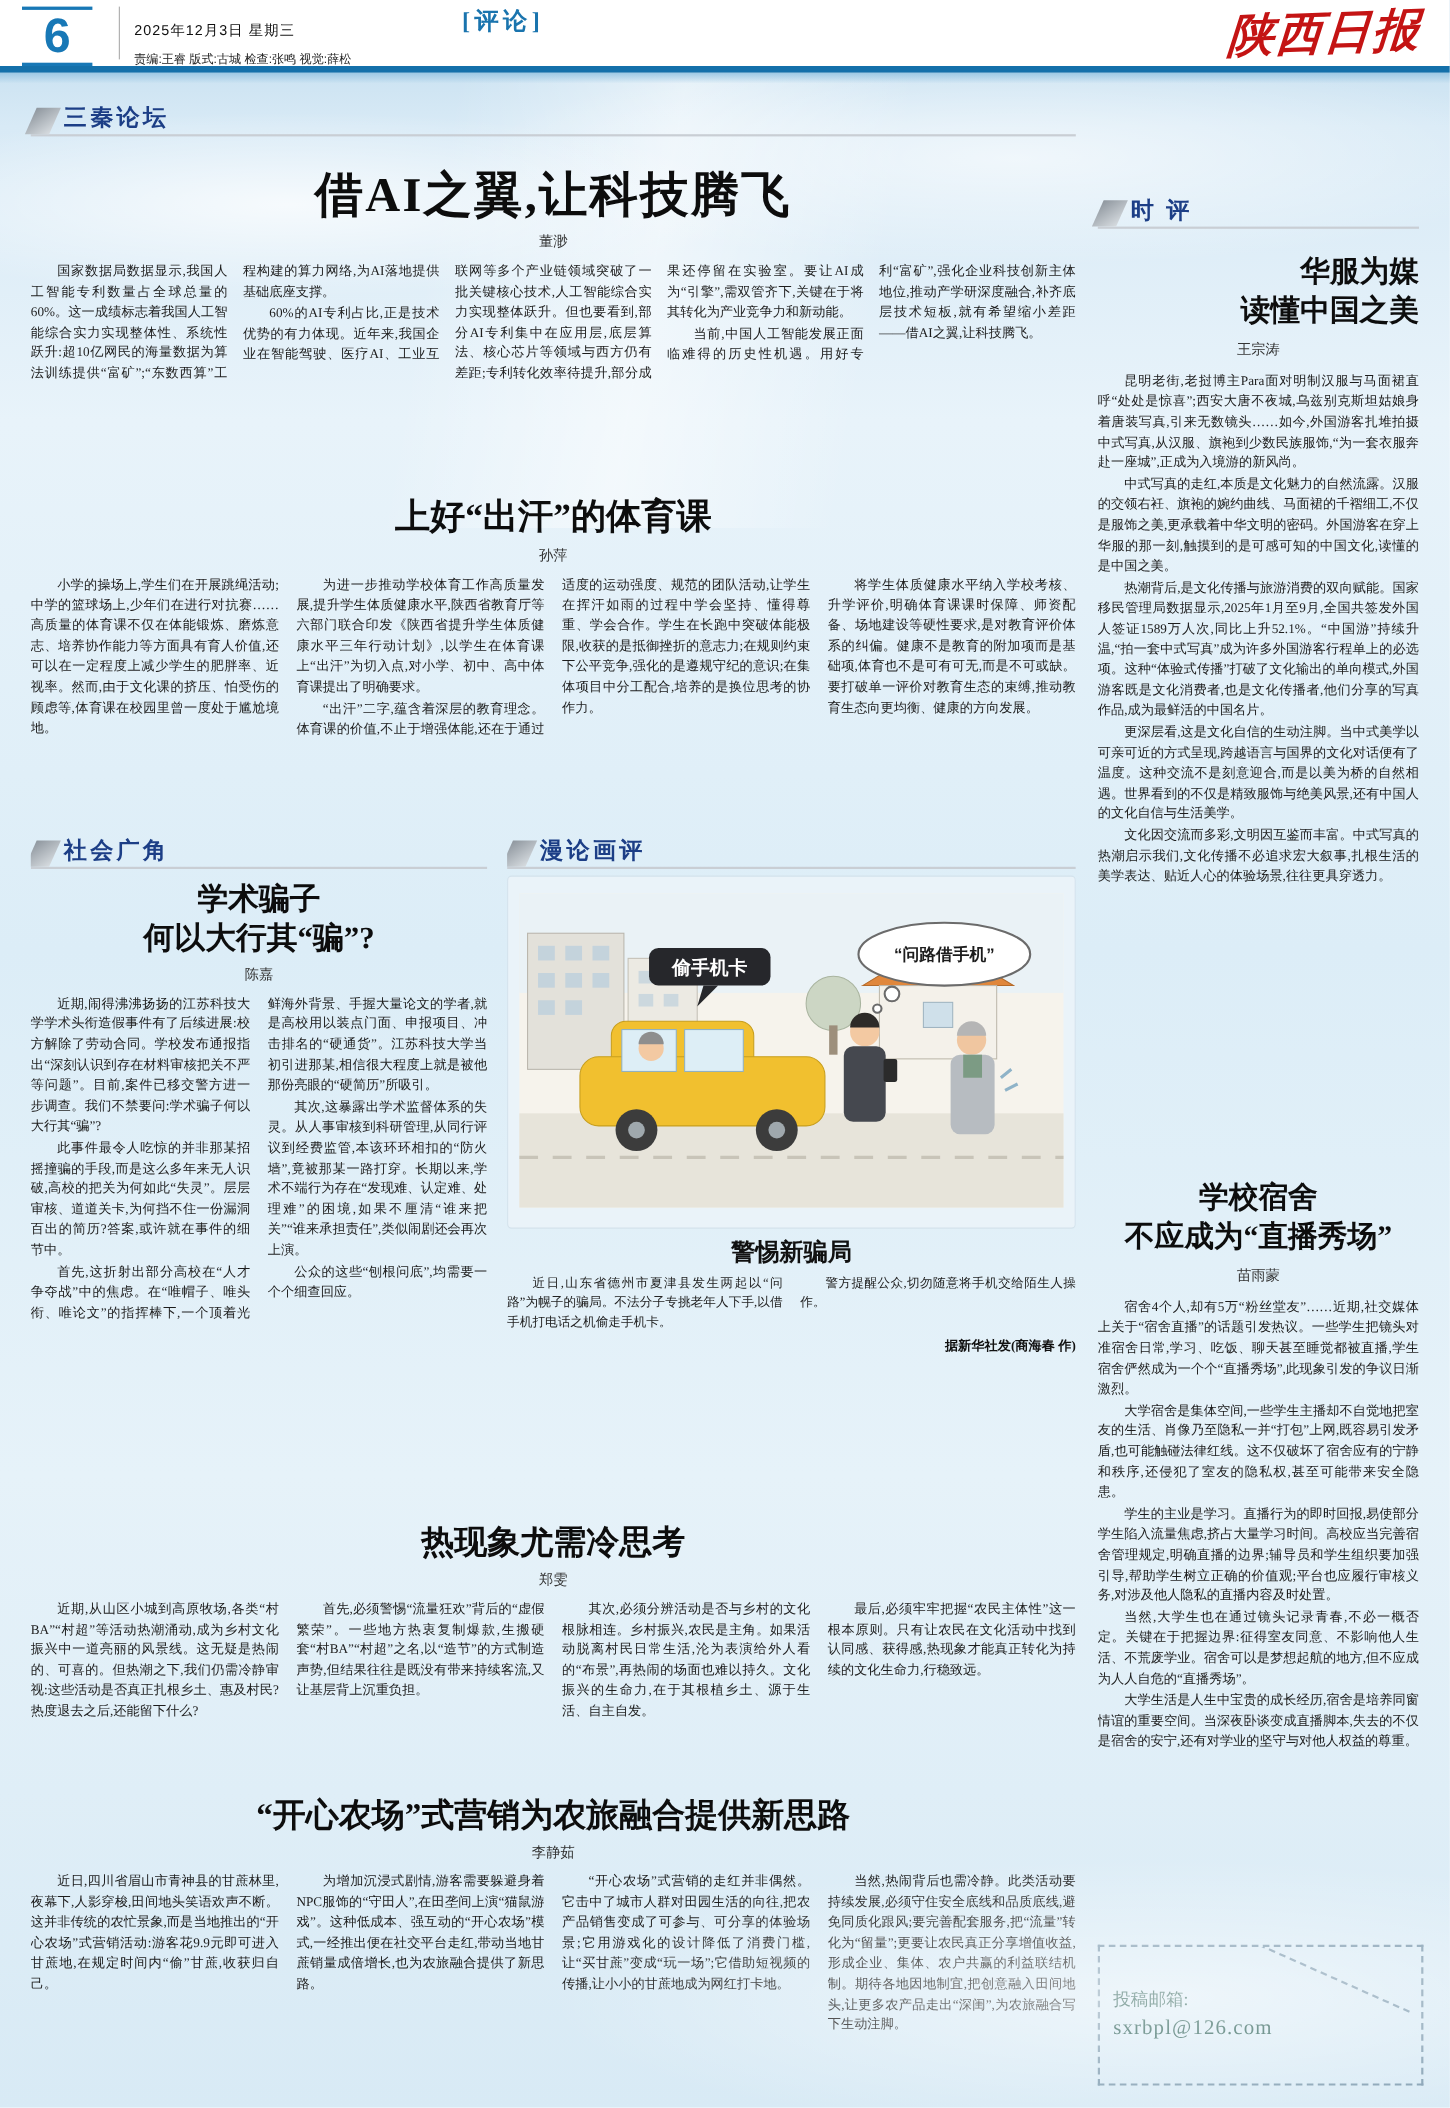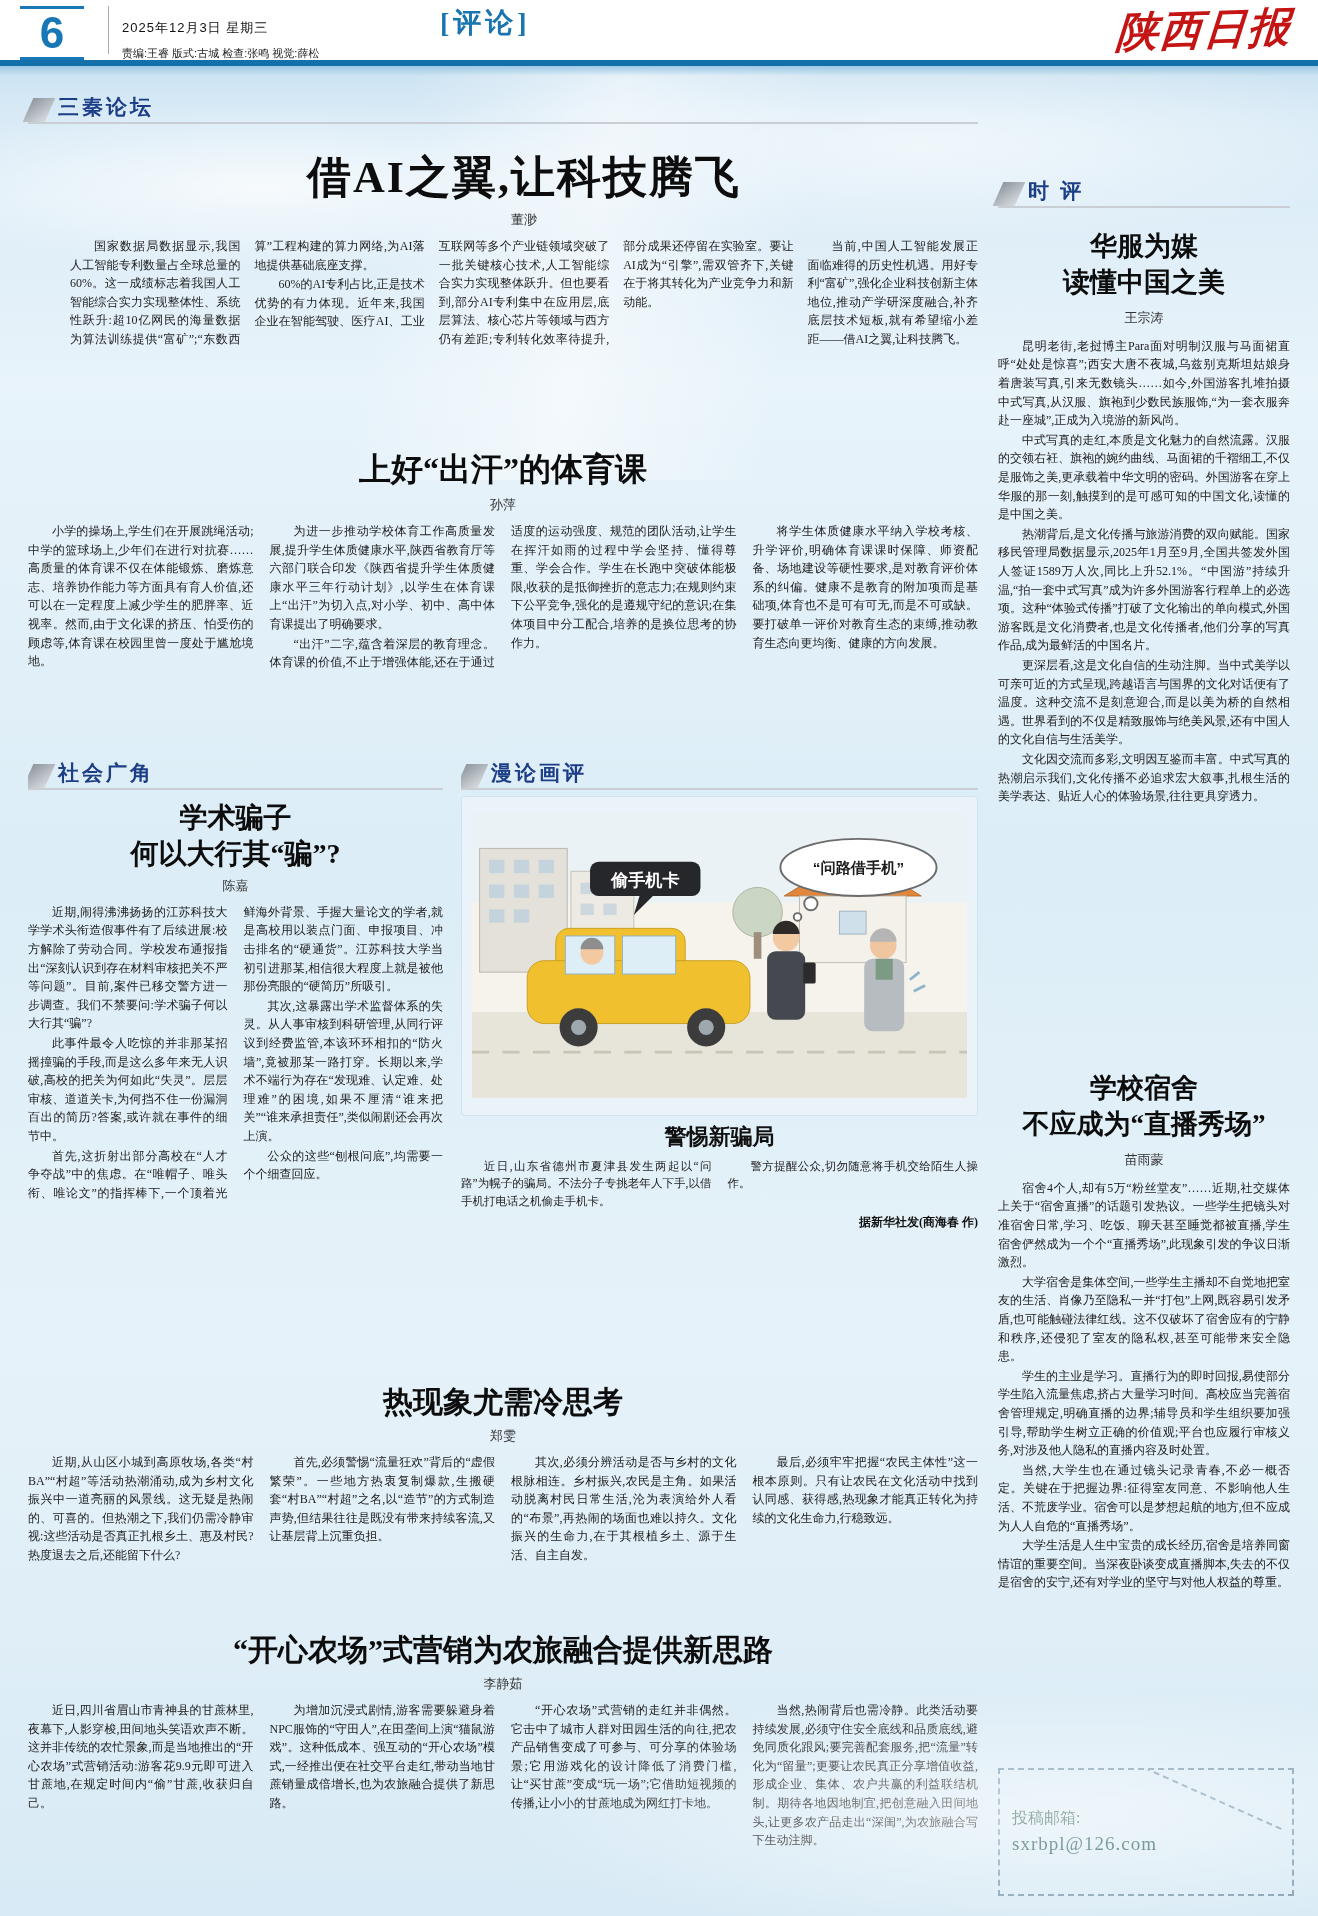--- a/index.html
+++ b/index.html
@@ -18,21 +18,21 @@
   
   .masthead-bar{position:relative;height:60px;background:#ffffff;z-index:5;}
   .pagenum-box{position:absolute;left:20px;top:6px;width:64px;height:48px;
     border-top:3px solid #1878b6;border-bottom:3px solid #1878b6;
     display:flex;align-items:center;justify-content:center;}
   .pagenum{font-size:44px;font-weight:bold;color:#1878b6;line-height:1;font-family:"Liberation Sans",sans-serif;}
   .head-divider{position:absolute;left:108px;top:6px;width:1px;height:48px;background:#aaaaaa;}
   .date-block{position:absolute;left:122px;top:19px;color:#222;}
   .date-line{font-size:13px;letter-spacing:1px;color:#111;}
   .staff-line{font-size:11px;margin-top:9px;color:#222;}
-  .edition-title{position:absolute;left:440px;top:4px;font-size:28px;font-weight:bold;color:#1a74ae;
+  .edition-title{position:absolute;left:420px;top:4px;font-size:22px;font-weight:bold;color:#1a74ae;
     letter-spacing:4px;font-family:"Liberation Serif",serif;text-align:center;}
   .masthead-logo{position:absolute;right:26px;top:2px;font-size:42px;font-weight:bold;color:#c41414;
     font-family:"Liberation Serif",serif;font-style:italic;transform:rotate(-2deg) skewX(-6deg);letter-spacing:2px;}
   .head-rule{position:relative;height:6px;background:#1470aa;z-index:5;}
   .head-rule-fade{position:relative;height:10px;background:linear-gradient(180deg,#9cc8e4,rgba(156,200,228,0));z-index:4;}
 
   
   .main-col{position:absolute;left:28px;top:88px;width:950px;}
   .rail-col{position:absolute;left:998px;top:88px;width:292px;}
 
@@ -46,21 +46,21 @@
 
   
   .art-title{font-family:"Liberation Serif",serif;font-weight:bold;color:#0d0d0d;text-align:center;margin:0;}
   .byline{text-align:center;font-size:13px;color:#333;margin:4px 0 8px 0;}
   .body-text p{margin:0 0 1px 0;text-indent:2em;font:12px/1.55 "Liberation Serif",serif;
     color:#1c1c1c;text-align:justify;}
   .cols-5{column-count:5;column-gap:14px;}
   .cols-4{column-count:4;column-gap:16px;}
   .cols-2{column-count:2;column-gap:16px;}
 
-  .ai-art{height:300px;overflow:hidden;margin-left:42px;}
+  .ai-art{height:300px;overflow:hidden;}
   .ai-art .art-title{font-size:44px;letter-spacing:2px;margin-top:18px;}
   .ai-art .body-text{height:188px;overflow:hidden;}
 
   .sports-art{height:318px;overflow:hidden;margin-top:4px;}
   .sports-art .art-title{font-size:32px;margin-top:14px;}
   .sports-art .body-text{height:222px;overflow:hidden;}
 
   .mid-row{display:flex;gap:18px;height:618px;margin-top:2px;}
   .fraud-block{width:415px;flex:none;overflow:hidden;}
   .fraud-block .art-title{font-size:28px;line-height:1.3;margin-top:10px;}
@@ -80,21 +80,21 @@
   .farm-art{height:300px;overflow:hidden;margin-top:2px;}
   .farm-art .art-title{font-size:30px;margin-top:4px;}
   .farm-art .body-text{height:212px;overflow:hidden;}
 
   
   .rail-pad{height:84px;}
   .rail-art .art-title{font-size:27px;line-height:1.35;}
   .rail-art .byline{margin:8px 0 10px 0;}
   .rail-art .body-text p{font-size:12px;}
   .hanfu-art{height:846px;overflow:hidden;}
-  .hanfu-art .art-title{margin-top:14px;}
+  .hanfu-art .art-title{margin-top:14px;text-align:right;}
   .dorm-art{height:690px;overflow:hidden;}
   .dorm-art .art-title{margin-top:10px;}
 
   .submit-box{position:relative;margin-top:18px;width:268px;height:104px;border:2px dashed #7f9cb0;
     padding:10px 12px;color:#1f564d;font-family:"Liberation Serif",serif;overflow:hidden;}
   .submit-box .flap{position:absolute;right:-8px;top:-30px;width:150px;height:60px;
     border-bottom:2px dashed #7f9cb0;transform:rotate(24deg);}
   .submit-label{font-size:16px;margin-top:28px;}
   .submit-email{font-size:19px;letter-spacing:1px;margin-top:4px;}
 </style>

